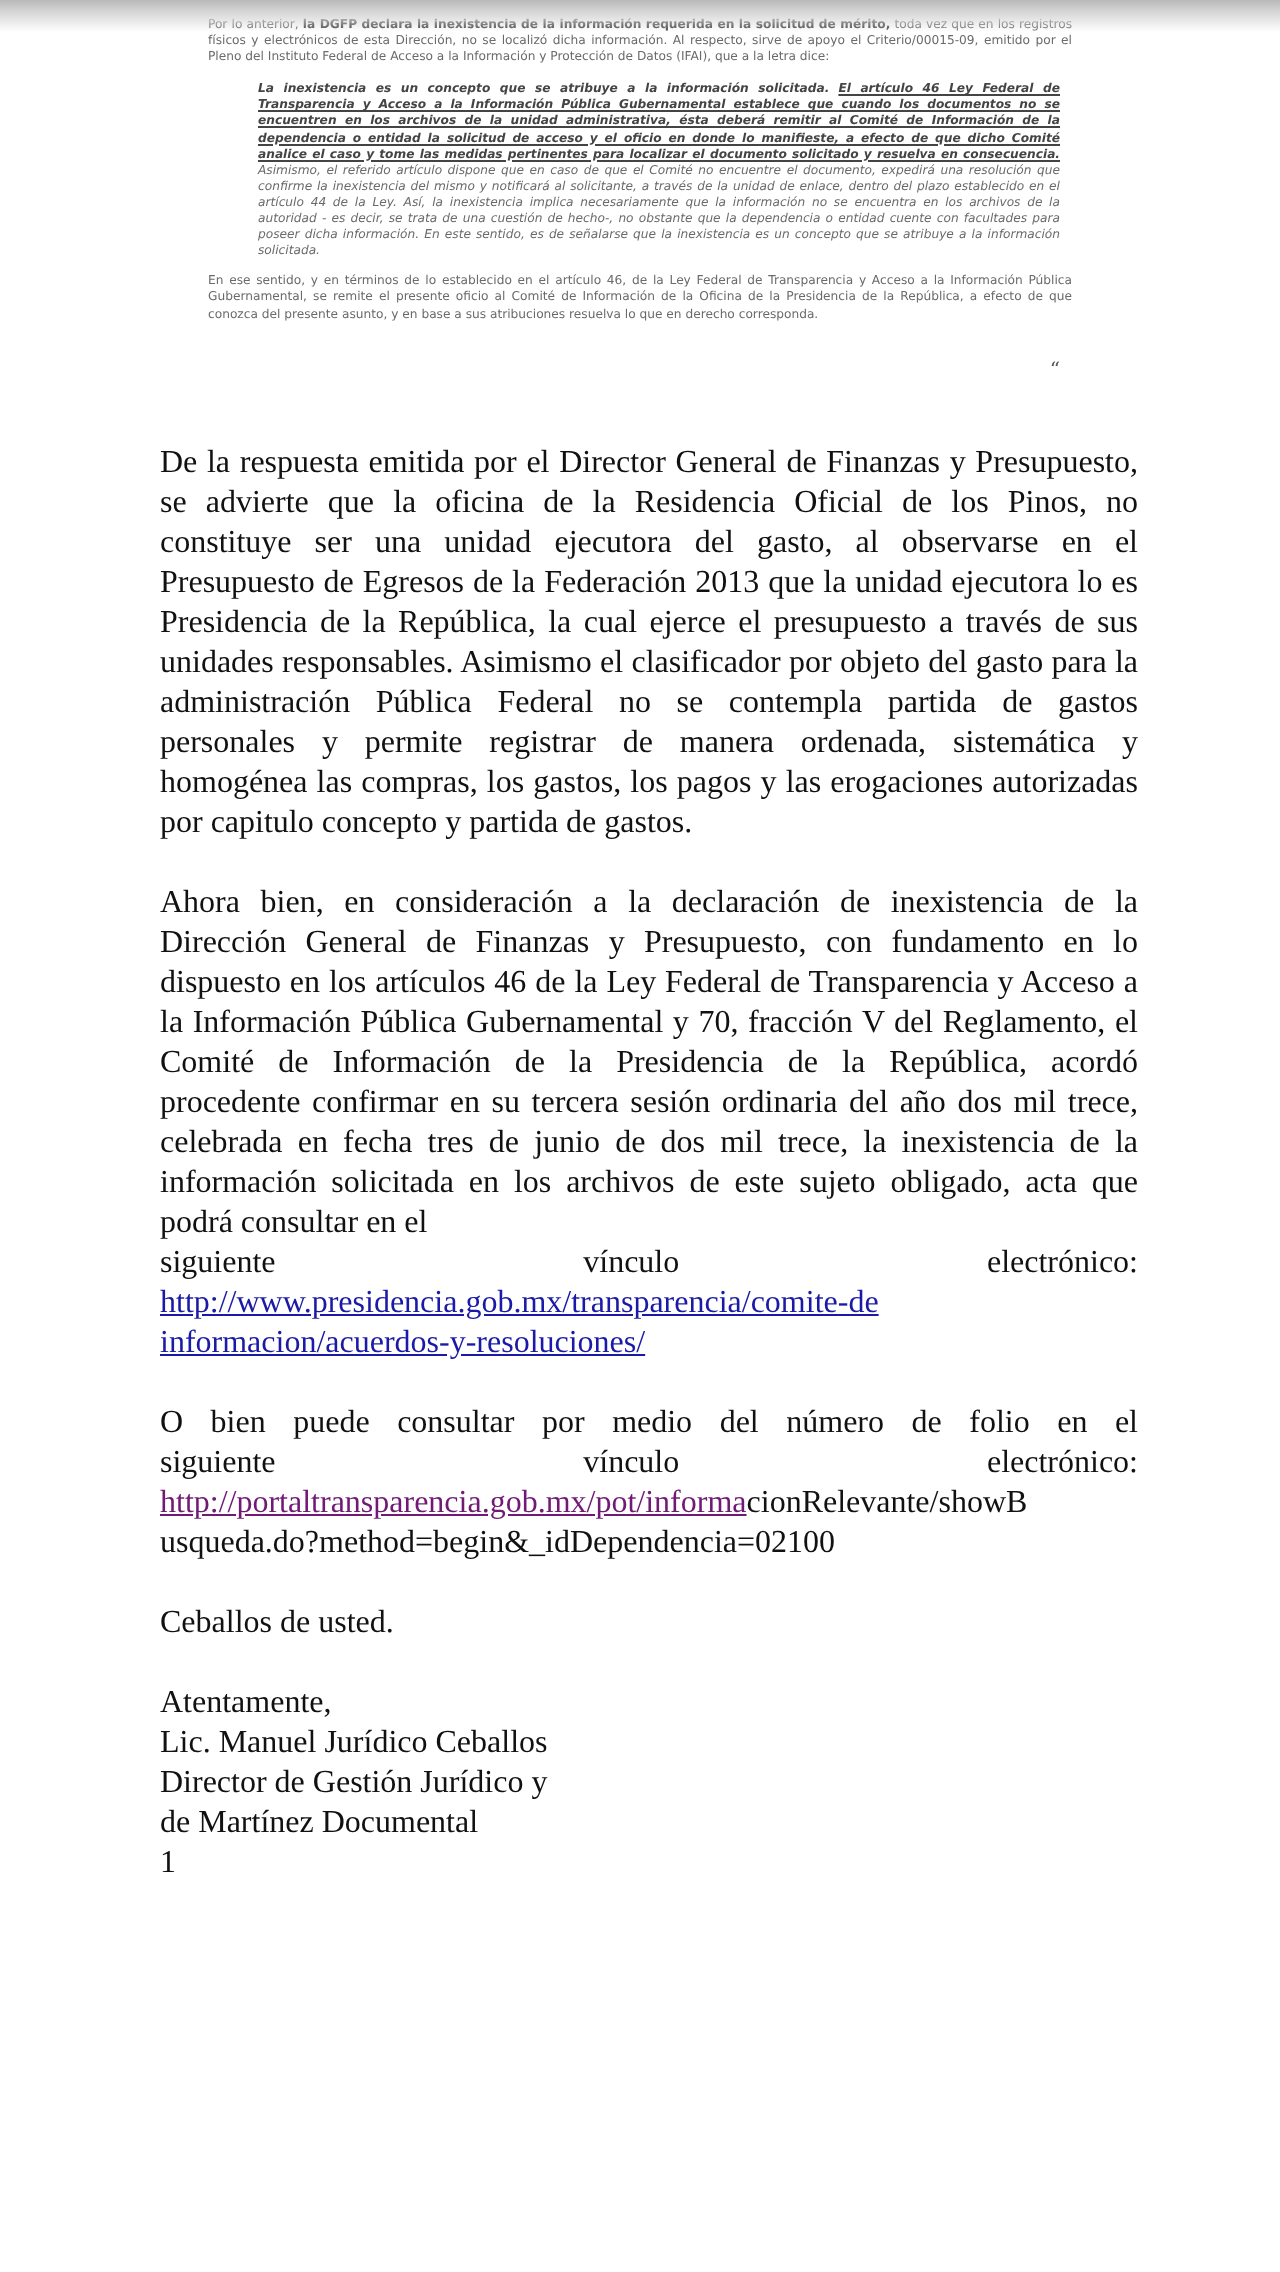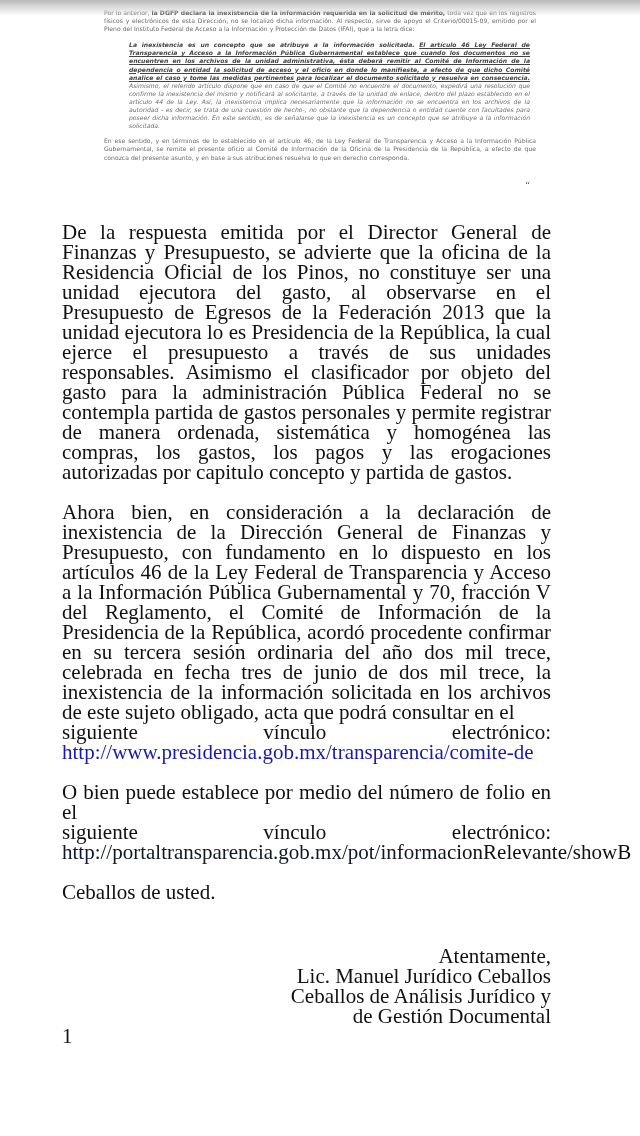--- a/index.html
+++ b/index.html
@@ -21,31 +21,31 @@
     margin: 8px 6px 0 25px; font-style: italic; text-align: justify;
   }
   .scan .quote .bold-part { font-weight: bold; color: #444; }
   .scan .quote .ul { text-decoration: underline; }
   .scan .closing { margin-top: 7px; }
   .scan .qmark {
     position: absolute; right: 6px; top: 182px; font-size: 10px; color: #555;
     font-family: "DejaVu Serif", serif;
   }
   .body-text {
-    position: absolute; left: 62px; top: 222px; width: 489px;
-    font-family: "Liberation Serif", serif; font-size: 21px; line-height: 20px;
+    position: absolute; left: 80px; top: 222px; width: 489px;
+    font-family: "Liberation Serif", serif; font-size: 16px; line-height: 20px;
     color: #111;
   }
   .body-text p { margin: 0; text-align: justify; }
   .gap { height: 20px; }
-  .link { color: #1a1aa6; }
+  .link { color: #1a1aa6; text-decoration: underline; }
   .url-plain { color: #111; }
-  .url-part-link { color: #0f172a; }
+  .url-part-link { color: #701a75; text-decoration: underline; }
   .justify-line { display: flex; justify-content: space-between; }
-  .signature { text-align: right; margin-left: 0; margin-top: 24px; }
+  .signature { text-align: left; margin-left: 0; }
   .page-num { margin-top: 0; }
 </style>
 </head>
 <body>
 
 <div class="top-shadow"></div>
 
 <div class="scan">
   <p class="intro"><span>Por lo anterior, </span><b>la DGFP declara la inexistencia de la información requerida en la solicitud de mérito,</b><span> toda vez que en los registros físicos y electrónicos de esta Dirección, no se localizó dicha información. Al respecto, sirve de apoyo el Criterio/00015-09, emitido por el Pleno del Instituto Federal de Acceso a la Información y Protección de Datos (IFAI), que a la letra dice:</span></p>
   <p class="quote"><span class="bold-part">La inexistencia es un concepto que se atribuye a la información solicitada.</span> <span class="bold-part ul">El artículo 46 Ley Federal de Transparencia y Acceso a la Información Pública Gubernamental establece que cuando los documentos no se encuentren en los archivos de la unidad administrativa, ésta deberá remitir al Comité de Información de la dependencia o entidad la solicitud de acceso y el oficio en donde lo manifieste, a efecto de que dicho Comité analice el caso y tome las medidas pertinentes para localizar el documento solicitado y resuelva en consecuencia.</span><span> Asimismo, el referido artículo dispone que en caso de que el Comité no encuentre el documento, expedirá una resolución que confirme la inexistencia del mismo y notificará al solicitante, a través de la unidad de enlace, dentro del plazo establecido en el artículo 44 de la Ley. Así, la inexistencia implica necesariamente que la información no se encuentra en los archivos de la autoridad - es decir, se trata de una cuestión de hecho-, no obstante que la dependencia o entidad cuente con facultades para poseer dicha información. En este sentido, es de señalarse que la inexistencia es un concepto que se atribuye a la información solicitada.</span></p>
@@ -57,32 +57,34 @@
   <p>De la respuesta emitida por el Director General de Finanzas y Presupuesto, se advierte que la oficina de la Residencia Oficial de los Pinos, no constituye ser una unidad ejecutora del gasto, al observarse en el Presupuesto de Egresos de la Federación 2013 que la unidad ejecutora lo es Presidencia de la República, la cual ejerce el presupuesto a través de sus unidades responsables. Asimismo el clasificador por objeto del gasto para la administración Pública Federal no se contempla partida de gastos personales y permite registrar de manera ordenada, sistemática y homogénea las compras, los gastos, los pagos y las erogaciones autorizadas por capitulo concepto y partida de gastos.</p>
   <div class="gap"></div>
   <p>Ahora bien, en consideración a la declaración de inexistencia de la Dirección General de Finanzas y Presupuesto, con fundamento en lo dispuesto en los artículos 46 de la Ley Federal de Transparencia y Acceso a la Información Pública Gubernamental y 70, fracción V del Reglamento, el Comité de Información de la Presidencia de la República, acordó procedente confirmar en su tercera sesión ordinaria del año dos mil trece, celebrada en fecha tres de junio de dos mil trece, la inexistencia de la información solicitada en los archivos de este sujeto obligado, acta que podrá consultar en el</p>
   <div class="justify-line">
     <span>siguiente</span>
     <span>vínculo</span>
     <span>electrónico:</span>
   </div>
   <a class="link">
     <span>http://www.presidencia.gob.mx/transparencia/comite-de</span><br>
+    <span>informacion/acuerdos-y-resoluciones/</span>
   </a>
   <div class="gap"></div>
-  <p style="text-align-last: justify;">O bien puede establece por medio del número de folio en el</p>
+  <p style="text-align-last: justify;">O bien puede consultar por medio del número de folio en el</p>
   <div class="justify-line">
     <span>siguiente</span>
     <span>vínculo</span>
     <span>electrónico:</span>
   </div>
   <div><a class="url-part-link">http://portaltransparencia.gob.mx/pot/informa</a><span class="url-plain">cionRelevante/showB</span></div>
+  <div class="url-plain">usqueda.do?method=begin&amp;_idDependencia=02100</div>
   <div class="gap"></div>
   <p>Ceballos de usted.</p>
   <div class="gap"></div>
   <div class="signature">
     <div>Atentamente,</div>
     <div>Lic. Manuel Jurídico Ceballos</div>
-    <div>Ceballos de Análisis Jurídico y</div>
-    <div>de Gestión Documental</div>
+    <div>Director de Gestión Jurídico y</div>
+    <div>de Martínez Documental</div>
   </div>
   <div class="page-num">1</div>
 </div>
 
 </body></html>

